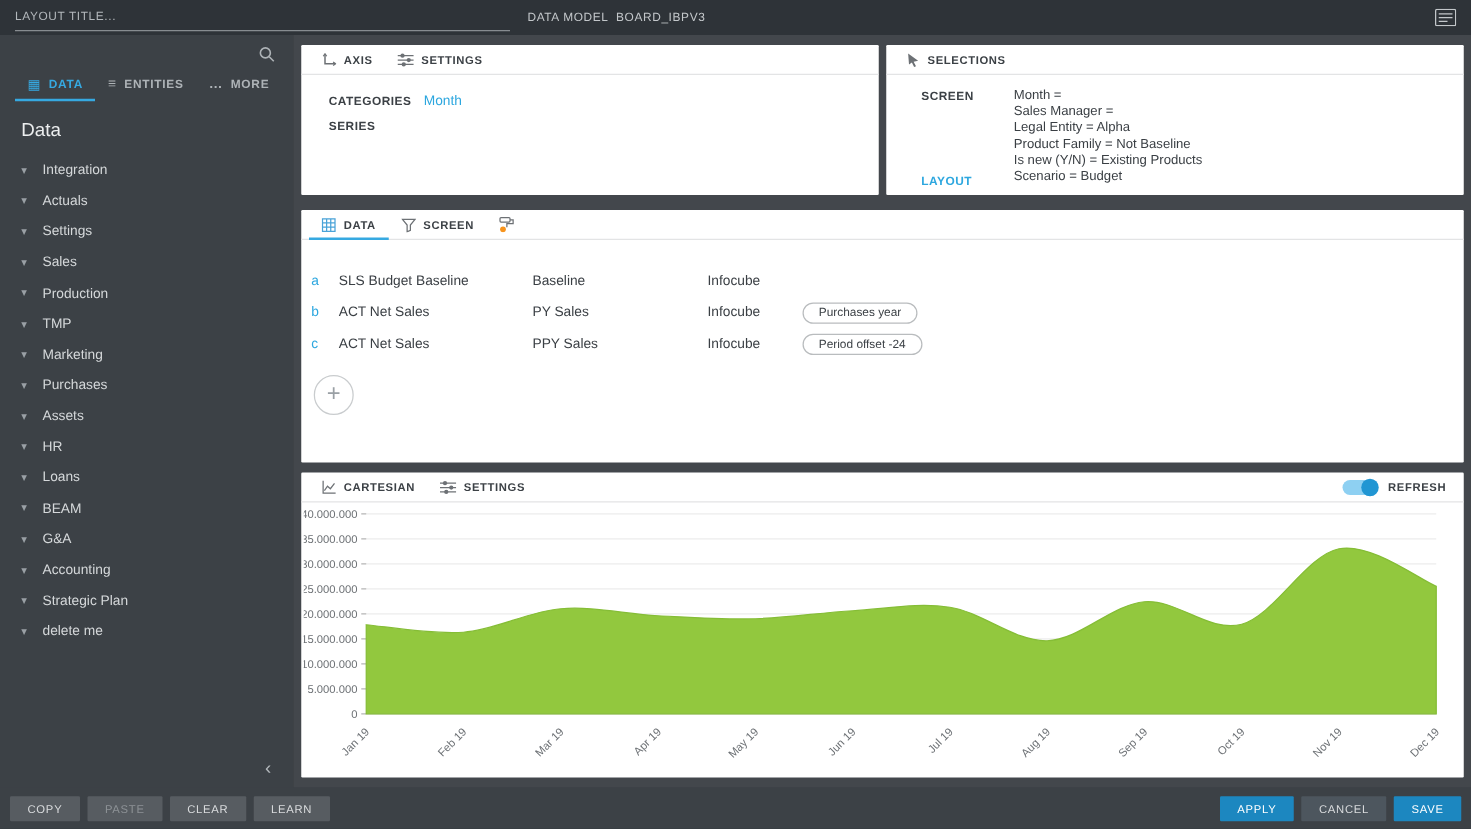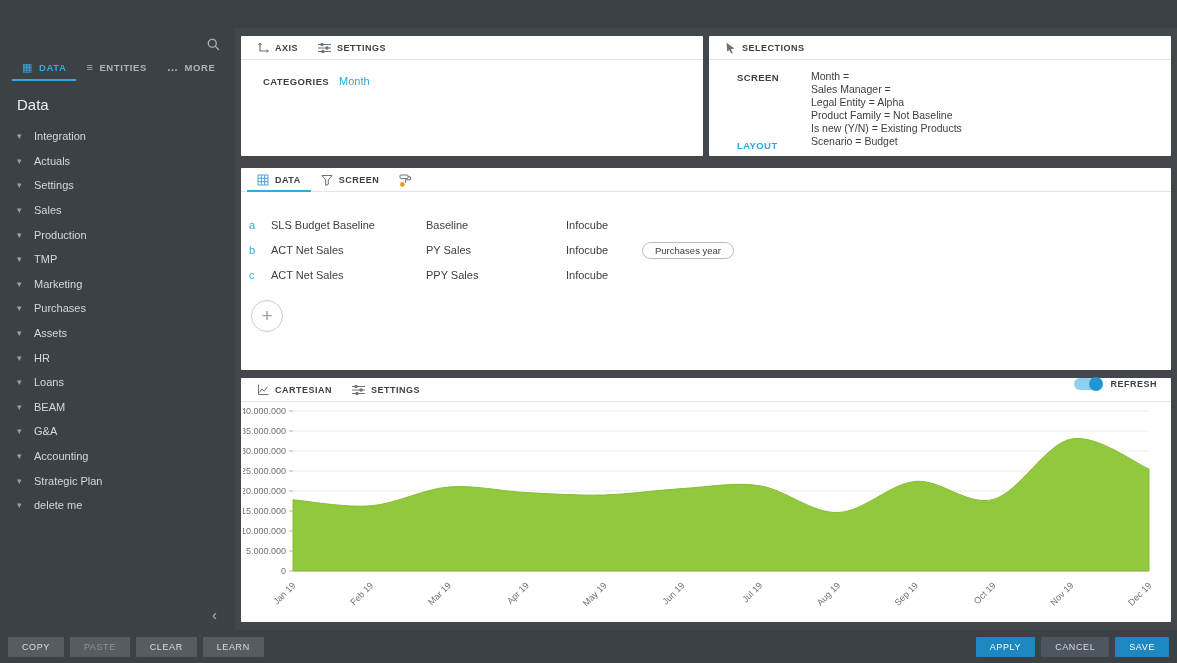--- a/index.html
+++ b/index.html
@@ -23,21 +23,21 @@
   .stab .glyph{font-size:11px}
   .sb-title{font-size:15px;color:#eceeef;padding:15px 17px 9px;font-weight:normal}
   .tree{padding-top:2px}
   .tree-item{display:flex;align-items:center;gap:9px;height:24.6px;padding:0 17px;font-size:11px;color:#d5d8da;cursor:pointer}
   .tree-item .caret{color:#9aa0a5;font-size:9px;width:8px}
   .collapse{position:absolute;bottom:8px;right:18px;color:#b3b8bc;font-size:15px;cursor:pointer;line-height:1}
 
   
   .canvas{position:absolute;left:235px;top:28px;right:0;bottom:33px;background:#43474c}
   .panel{position:absolute;background:#fff;border-radius:1px}
-  .panel-head{height:24px;border-bottom:1px solid #e3e4e5;display:flex;align-items:flex-start;padding:0 6px}
+  .panel-head{height:24px;border-bottom:1px solid #e3e4e5;display:flex;align-items:center;padding:0 6px}
   .ptab{display:flex;align-items:center;gap:6px;height:24px;padding:0 10px;font-size:9px;font-weight:bold;letter-spacing:.5px;color:#3c4146;cursor:pointer;box-shadow:inset 0 -2px 0 transparent}
   .ptab.active{box-shadow:inset 0 -2px 0 #36a9e1}
 
   .axis-panel{left:6px;top:8px;width:462px;height:120px}
   .axis-body{padding:15px 22px}
   .axis-row{display:flex;align-items:flex-end;margin-bottom:9px}
   .axis-label{width:76px;font-size:9.5px;font-weight:bold;letter-spacing:.4px;color:#3c4146}
   .axis-value{font-size:11px;color:#2da7df;cursor:pointer}
 
   .sel-panel{left:474px;top:8px;width:462px;height:120px}
@@ -68,20 +68,37 @@
   .bbtn.disabled{color:#8d9296;cursor:default}
   .bbtn.blue{background:#1c87c0;color:#fff}
   .bbtn.cancel{background:#4d565e}
   .spacer{flex:1}
 </style>
 </head>
 <body>
 
 <div class="app">
 
+  <header class="topbar">
+    <div class="lt-wrap">
+      <span class="lt-text">LAYOUT TITLE...</span>
+    </div>
+    <div class="dm">
+      <span>DATA MODEL</span>
+      <span>BOARD_IBPV3</span>
+    </div>
+    <div class="topbar-icon">
+      <svg width="17" height="14" viewBox="0 0 17 14">
+          <rect x="0.5" y="0.5" width="16" height="13" rx="1" stroke="#c3c7ca" fill="none"></rect>
+          <line x1="3" y1="4" x2="14" y2="4" stroke="#c3c7ca"></line>
+          <line x1="3" y1="7" x2="14" y2="7" stroke="#c3c7ca"></line>
+          <line x1="3" y1="10" x2="10" y2="10" stroke="#c3c7ca"></line>
+        </svg>
+    </div>
+  </header>
 
   <aside class="sidebar">
     <div class="search">
       <svg width="13" height="13" viewBox="0 0 13 13">
           <circle cx="5.3" cy="5.3" r="4" fill="none" stroke="#aeb3b7" stroke-width="1.3"></circle>
           <line x1="8.4" y1="8.4" x2="12" y2="12" stroke="#aeb3b7" stroke-width="1.3"></line>
         </svg>
     </div>
     <nav class="stabs">
       <div class="stab active">
@@ -188,20 +205,23 @@
               <circle cx="9" cy="6" r="1.7" fill="#6d7175"></circle>
               <circle cx="5" cy="9.5" r="1.7" fill="#6d7175"></circle>
             </svg>
           <span>SETTINGS</span>
         </div>
       </div>
       <div class="axis-body">
         <div class="axis-row">
           <span class="axis-label">CATEGORIES</span>
           <span class="axis-value">Month</span>
+        </div>
+        <div class="axis-row">
+          <span class="axis-label">SERIES</span>
         </div>
       </div>
     </section>
 
     <section class="panel sel-panel">
       <div class="panel-head">
         <div class="ptab">
           <svg width="11" height="12" viewBox="0 0 11 12">
               <path d="M1.5 0.8 L9.5 6.6 L5.9 7.3 L7.8 11 L6.3 11.6 L4.5 7.9 L2.2 9.6 Z" fill="#6d7175"></path>
             </svg>
@@ -257,20 +277,21 @@
             <span class="name">ACT Net Sales</span>
             <span class="alias">PY Sales</span>
             <span class="source">Infocube</span>
             <span><span class="badge">Purchases year</span></span>
           </div>
           <div class="drow">
             <span class="letter">c</span>
             <span class="name">ACT Net Sales</span>
             <span class="alias">PPY Sales</span>
             <span class="source">Infocube</span>
+            <span><span class="badge">Period offset -24</span></span>
           </div>
         </div>
       <div class="plus-btn">+</div>
     </section>
 
     <section class="panel chart-panel">
       <div class="panel-head">
         <div class="ptab">
           <svg width="12" height="12" viewBox="0 0 12 12">
               <path d="M1.5 0.5 V10.5 H11.5" fill="none" stroke="#6d7175"></path>

